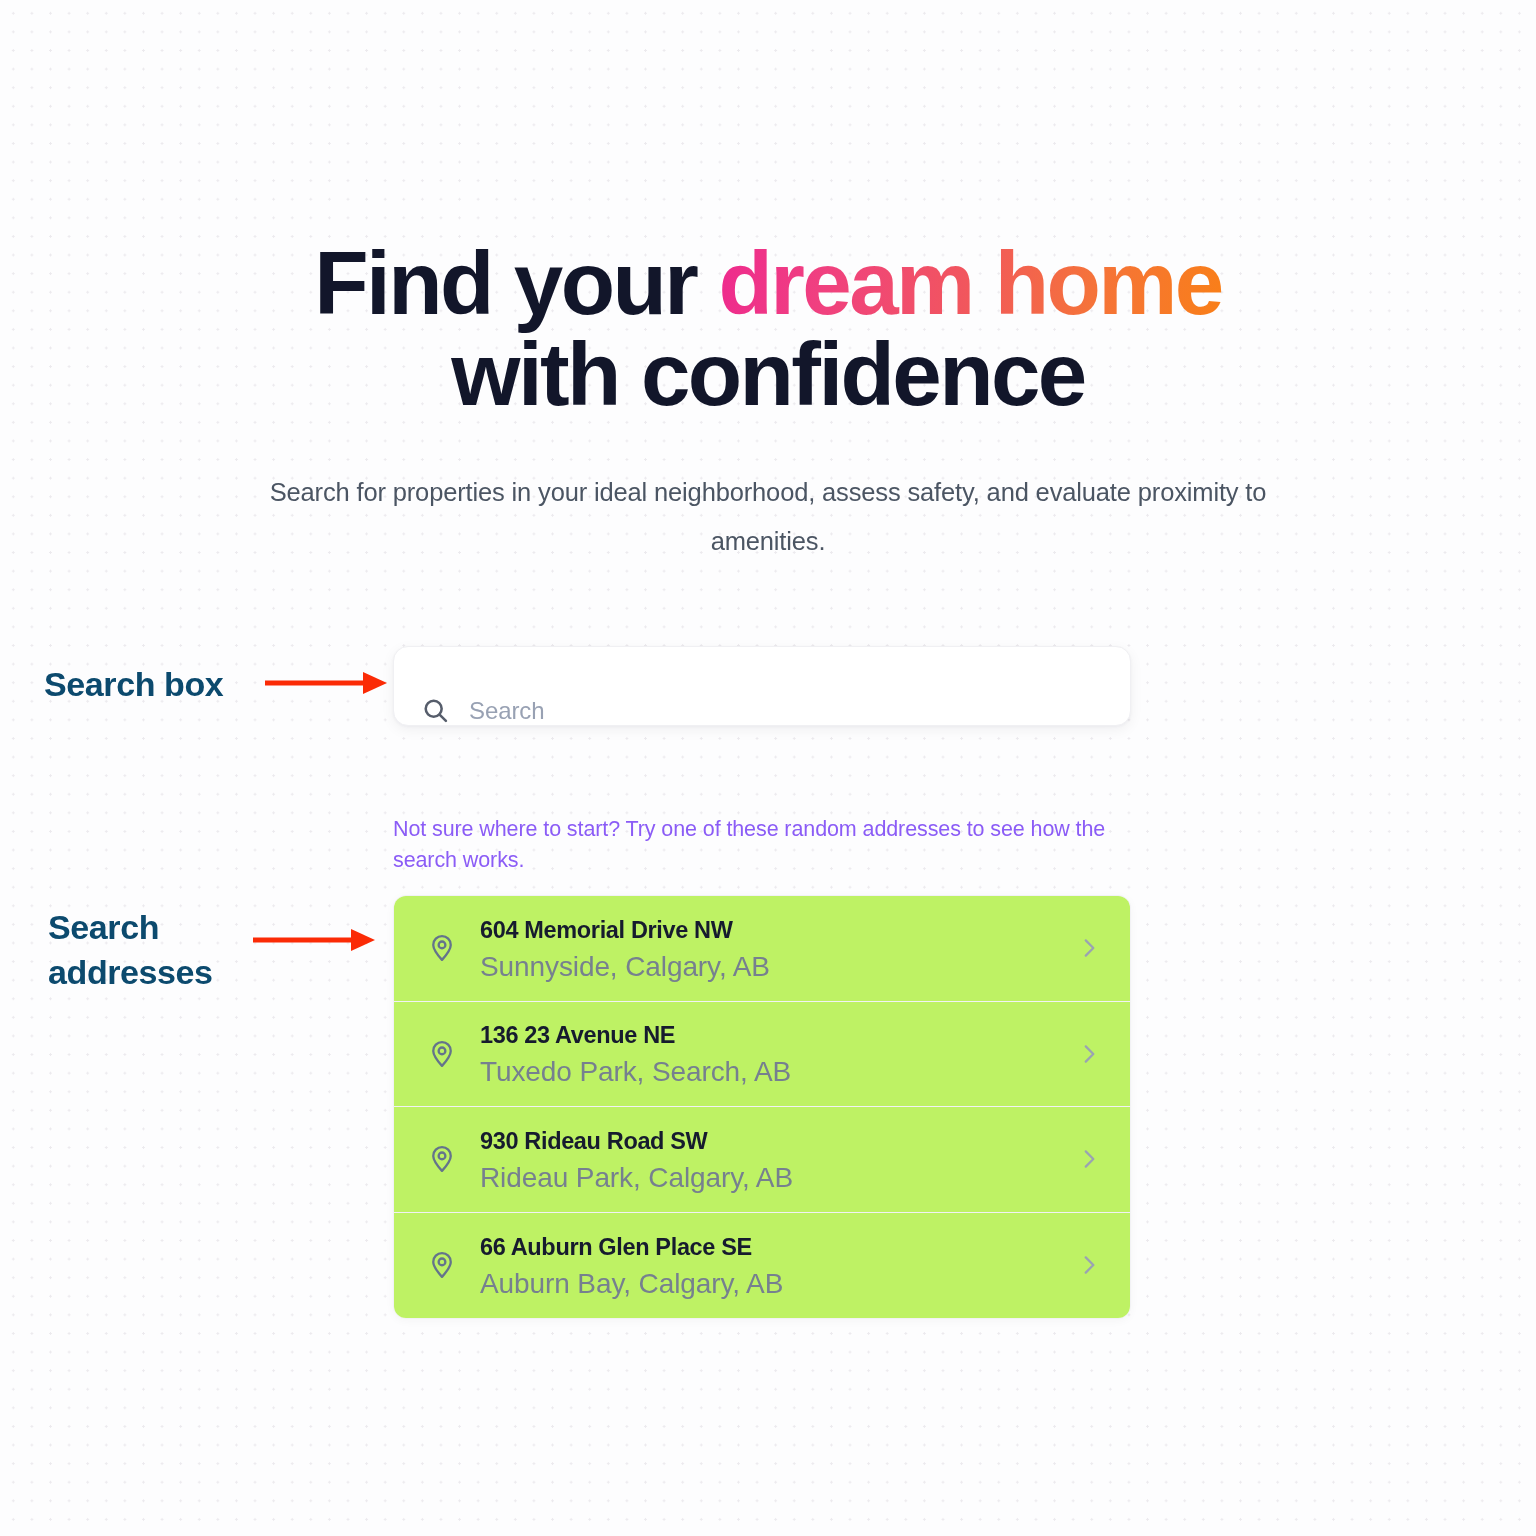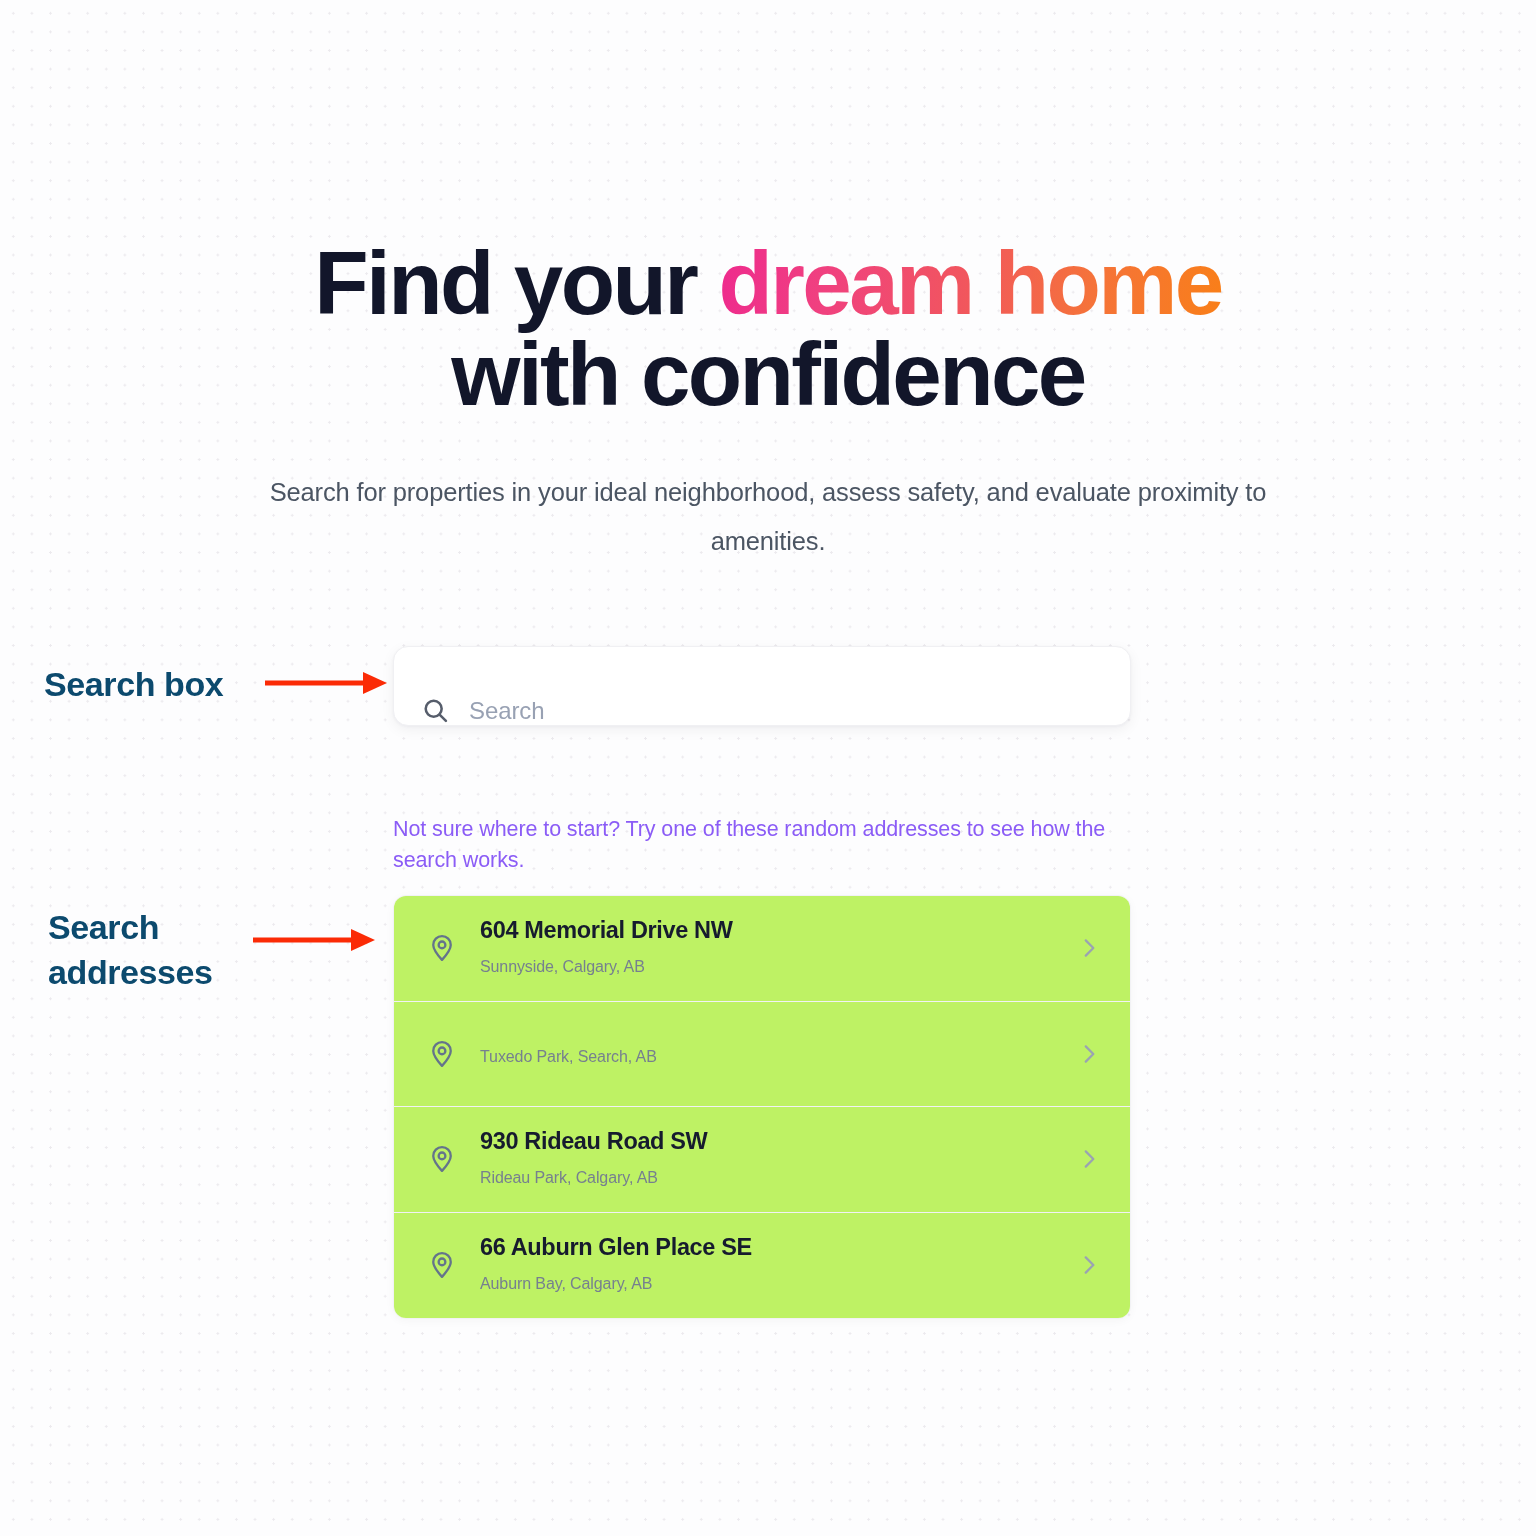--- a/index.html
+++ b/index.html
@@ -133,21 +133,21 @@
 
   .addr-title {
     font-size: 23.5px;
     font-weight: 700;
     color: #161b2e;
     letter-spacing: -0.35px;
     line-height: 30px;
   }
 
   .addr-sub {
-    font-size: 16px;
+    font-size: 28px;
     color: #76808f;
     letter-spacing: -0.1px;
     line-height: 30px;
     margin-top: 7px;
   }
 
   .chevron-icon { flex: 0 0 auto; line-height: 0; }
 
   
   .annotation-label {
@@ -225,20 +225,21 @@
     </div>
 
     <div class="address-row">
       <span class="pin-icon">
         <svg width="30" height="30" viewBox="0 0 24 24" fill="none" stroke="#64748b" stroke-width="1.85" stroke-linecap="round" stroke-linejoin="round">
           <path d="M12 21.5c4.6-5.2 7-8.9 7-12a7 7 0 1 0-14 0c0 3.1 2.4 6.8 7 12z"></path>
           <circle cx="12" cy="9.5" r="2.7"></circle>
         </svg>
       </span>
       <span class="addr-text">
+        <span class="addr-title" style="display:block">136 23 Avenue NE</span>
         <span class="addr-sub" style="display:block">Tuxedo Park, Search, AB</span>
       </span>
       <span class="chevron-icon">
         <svg width="26" height="26" viewBox="0 0 24 24" fill="none" stroke="#9aa3b2" stroke-width="2.1" stroke-linecap="round" stroke-linejoin="round">
           <polyline points="9 5 16 12 9 19"></polyline>
         </svg>
       </span>
     </div>
 
     <div class="address-row">

